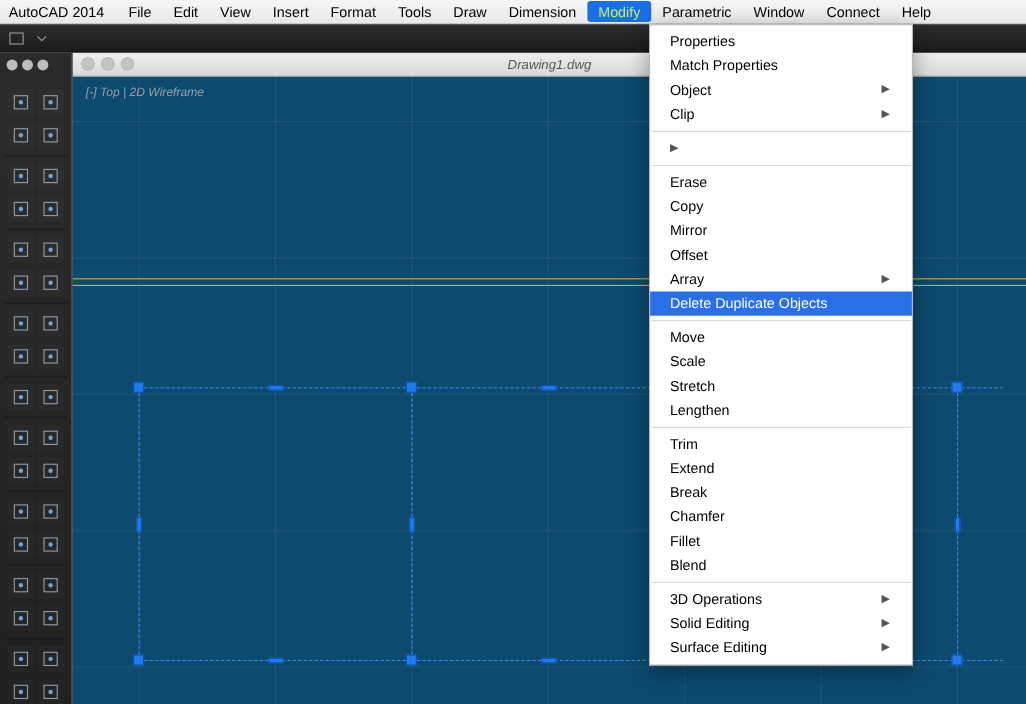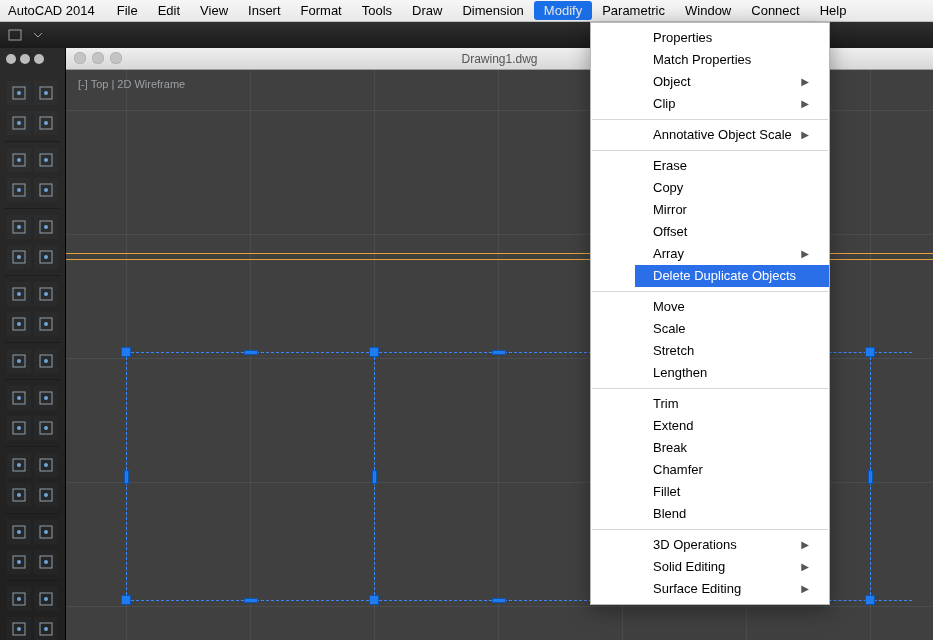--- a/index.html
+++ b/index.html
@@ -2,48 +2,48 @@
 <html><head>
 <meta charset="utf-8">
 <style>
 * { margin:0; padding:0; box-sizing:border-box; font-family:"Lucida Grande","Segoe UI",sans-serif; }
 body { width:933px; height:640px; overflow:hidden; background:#fff; position:relative; }
 
 
 .menubar { height:22px; background:linear-gradient(#f6f6f6,#e8e8e8); display:flex; align-items:center; font-size:13px; padding:0 8px; border-bottom:1px solid #bfbfbf; }
 .menubar .app-name { font-weight:normal; margin-right:12px; }
 .menubar .menu-item { padding:2px 10px; cursor:default; }
-.menubar .menu-item.active { background:#1a6fe8; color:#e5e5e5; border-radius:3px; }
+.menubar .menu-item.active { background:#1a6fe8; color:#bef264; border-radius:3px; }
 
 
 .qat { height:26px; background:linear-gradient(#2e2e2e,#1a1a1a); display:flex; align-items:center; padding-left:6px; }
 .qat .qat-btn { width:20px; height:20px; margin-right:2px; display:flex; align-items:center; justify-content:center; }
 
 
 .main { display:flex; height:calc(100% - 48px); }
 
 
 .tools { width:66px; background:linear-gradient(#2b2b2b,#202020); border-right:1px solid #000; padding-top:30px; position:relative; display:flex; flex-direction:column; }
 .tools::before { content:""; position:absolute; top:6px; left:6px; width:10px; height:10px; border-radius:50%; background:#bdbdbd; box-shadow:14px 0 #bdbdbd,28px 0 #bdbdbd; }
 .tool-row { display:flex; justify-content:space-around; padding:3px 6px; }
 .tool-btn { width:24px; height:24px; background:rgba(255,255,255,0.02); display:flex; align-items:center; justify-content:center; }
 .tool-sep { height:1px; background:rgba(0,0,0,0.6); border-bottom:1px solid rgba(255,255,255,0.06); margin:3px 4px; }
 
 
-.canvas-wrap { flex:1; position:relative; background:#404040; overflow:hidden; }
+.canvas-wrap { flex:1; position:relative; background:#0c4a6e; overflow:hidden;font-style:italic; }
 .canvas-titlebar { height:22px; background:linear-gradient(#efefef,#d8d8d8); display:flex; align-items:center; justify-content:center; font-size:12px; color:#555; position:relative; border-bottom:1px solid #9c9c9c; }
 .canvas-titlebar .traffic { position:absolute; left:8px; top:4px; display:flex; gap:6px; }
 .canvas-titlebar .traffic span { width:12px; height:12px; border-radius:50%; background:#c4c4c4; box-shadow:inset 0 0 1px rgba(0,0,0,.4); }
 .viewport { position:absolute; top:22px; left:0; right:0; bottom:0; }
 .viewport-label { position:absolute; top:8px; left:12px; font-size:11px; color:#9aa0a5; }
 .grid-v, .grid-h { position:absolute; background:rgba(100,115,125,.25); }
 
 
 .dropdown { position:absolute; top:22px; left:590px; width:240px; background:#fff; border:1px solid #b8b8b8; box-shadow:0 6px 20px rgba(0,0,0,.35); font-size:13px; padding:4px 0; z-index:50; }
-.dd-item { padding:2px 20px 2px 18px; line-height:18px; display:flex; align-items:center; justify-content:space-between; cursor:default;margin-left:44px; }
+.dd-item { padding:2px 20px 2px 18px; line-height:18px; display:flex; align-items:center; justify-content:space-between; cursor:default; }
 .dd-item.highlight { background:#2a6fe8; color:#fff; }
 .dd-sep { height:1px; background:#d8d8d8; margin:4px 1px; }
 .dd-arrow { font-size:10px; color:#555; }
 
 
 .sel-line-h { position:absolute; border-top:1px dashed #3a88ff; height:0; }
 .sel-line-v { position:absolute; border-left:1px dashed #3a88ff; width:0; }
 .grip { position:absolute; width:10px; height:10px; background:#1e7bf0; border:1px solid #0b53b0; }
 .mid-grip-h { width:14px; height:5px; }
 .mid-grip-v { width:5px; height:14px; }
@@ -408,21 +408,20 @@
       <div class="dd-item">
         <span>Object</span>
         <span class="dd-arrow">▶</span>
       </div>
       <div class="dd-item">
         <span>Clip</span>
         <span class="dd-arrow">▶</span>
       </div>
       <div class="dd-sep"></div>
       <div class="dd-item">
-        <span>Annotative Object Scale</span>
         <span class="dd-arrow">▶</span>
       </div>
       <div class="dd-sep"></div>
       <div class="dd-item">
         <span>Erase</span>
       </div>
       <div class="dd-item">
         <span>Copy</span>
       </div>
       <div class="dd-item">

